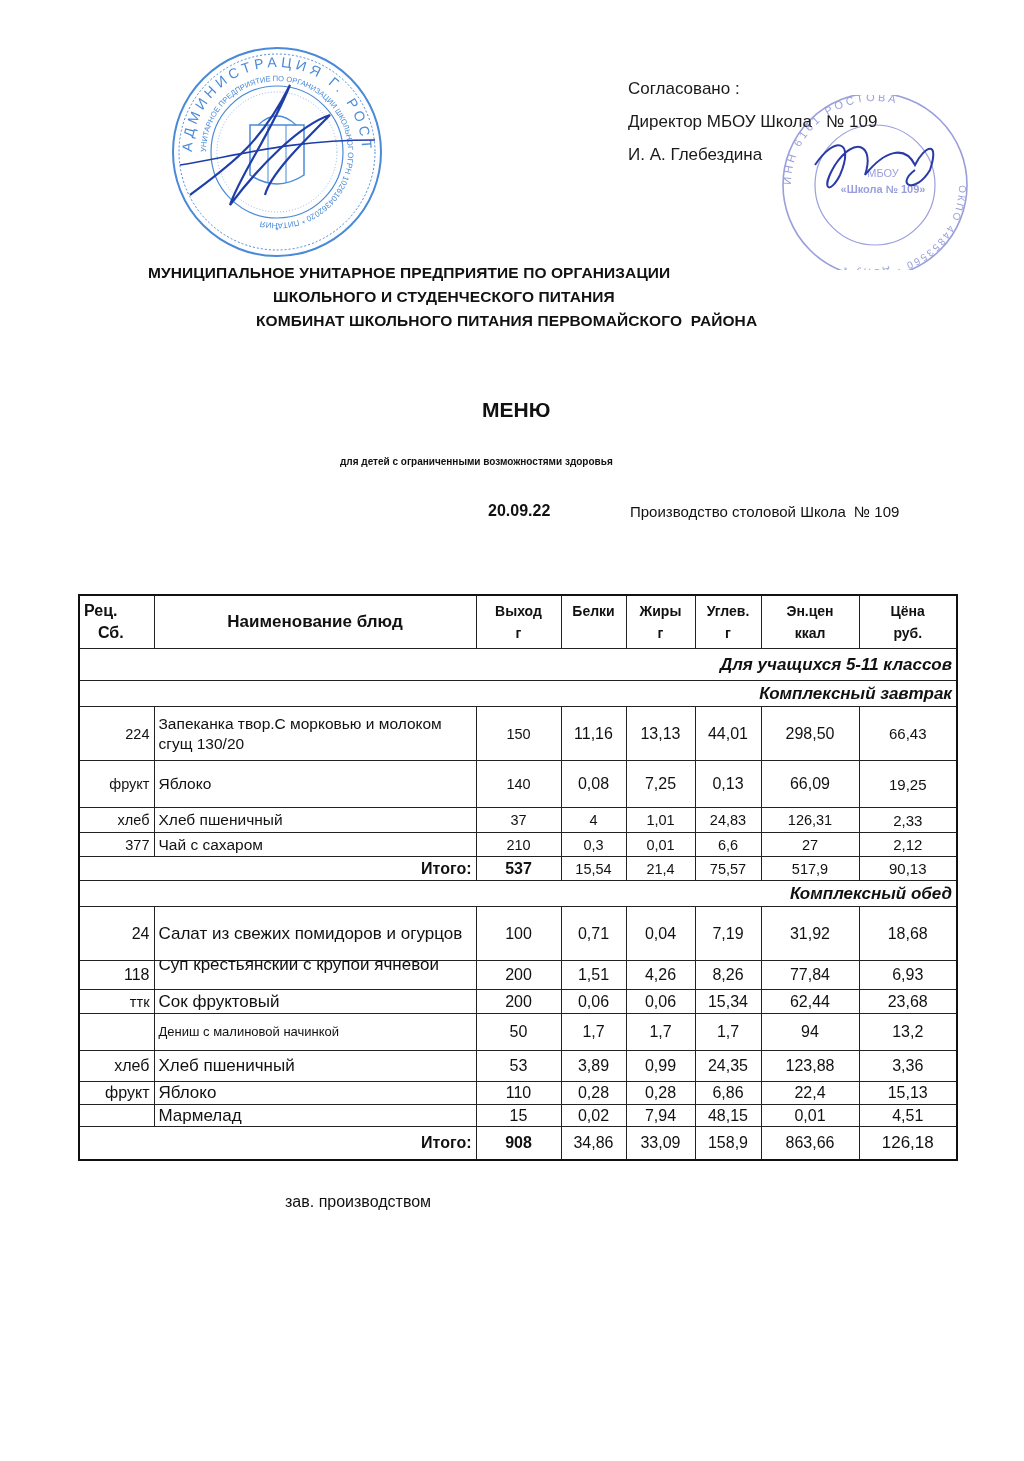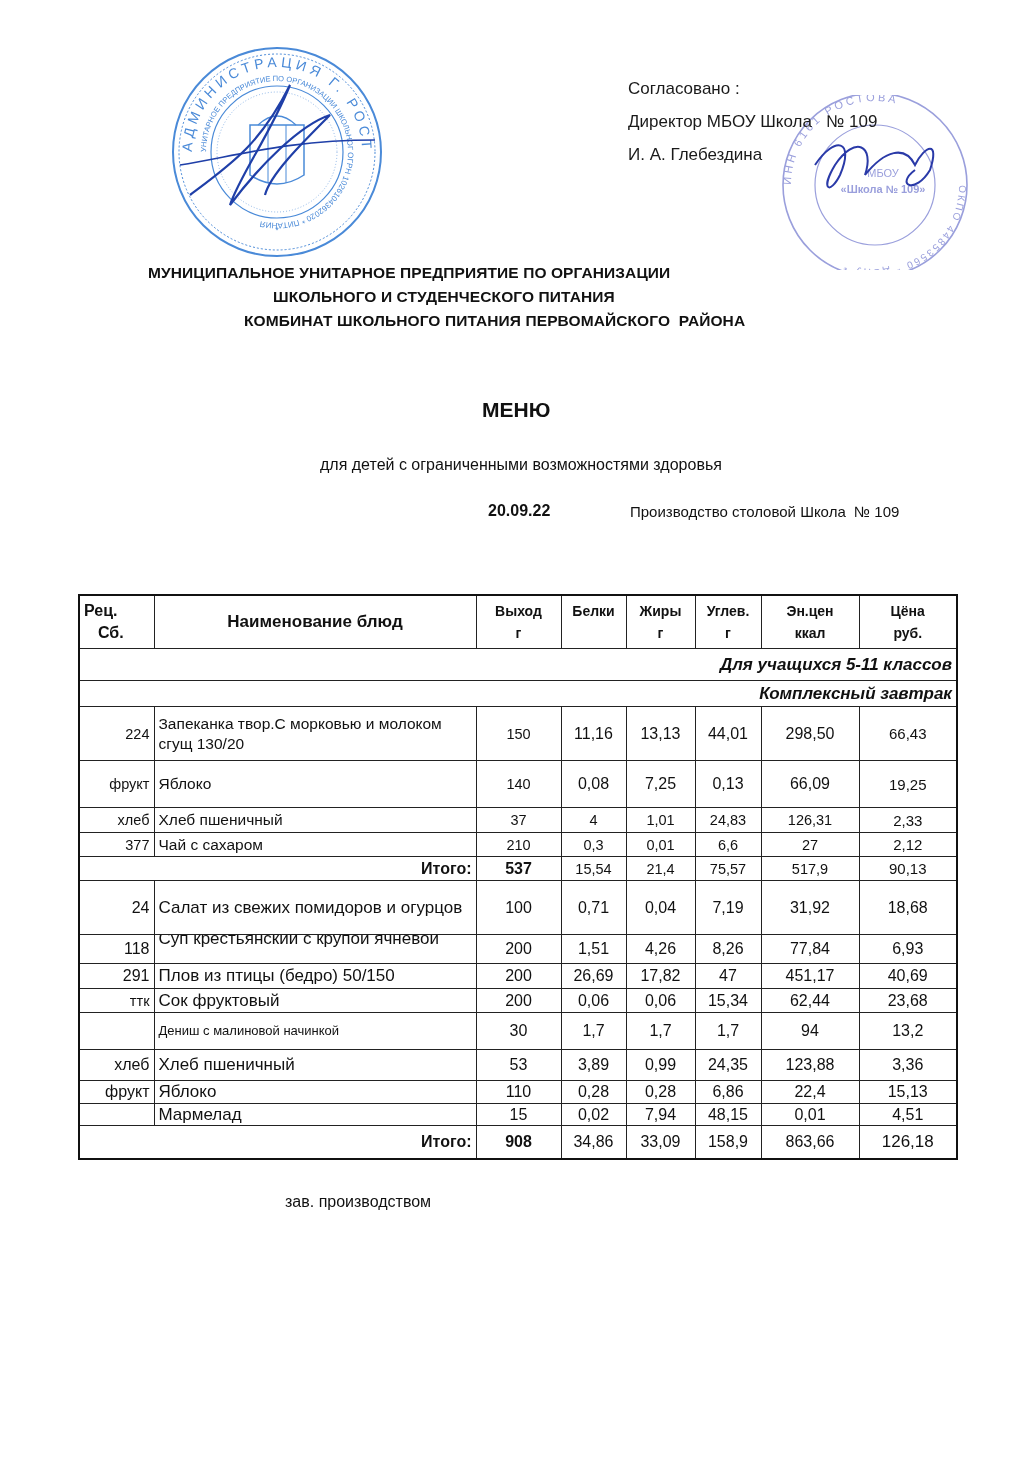--- a/index.html
+++ b/index.html
@@ -10,21 +10,21 @@
   .abs { position:absolute; }
   
   .approve { left:628px; top:72px; font-size:17px; line-height:33px; color:#1a1a1a; }
   .approve div { white-space:pre; }
   
   .stamp-left { left:170px; top:45px; width:215px; height:215px; }
   .stamp-right { left:765px; top:95px; width:210px; height:175px; }
   
   .org { font-weight:bold; font-size:15.5px; line-height:22px; letter-spacing:0.1px; white-space:pre; }
   .title { left:482px; top:398px; font-weight:bold; font-size:21px; }
-  .subtitle { left:320px; top:456px; font-weight:normal; font-size:16px; }
+  .subtitle { left:340px; top:456px; font-weight:bold; font-size:10px; }
   .date { left:488px; top:502px; font-weight:bold; font-size:16px; }
   .prod { left:630px; top:503px; font-size:15px; white-space:pre; }
   .footer { left:247px; top:1193px; font-size:16px;margin-left:38px; }
 
   
   table.menu {
     position:absolute; left:78px; top:594px; width:878px;
     border-collapse:collapse; table-layout:fixed;
     font-family:"Liberation Sans", sans-serif;
   }
@@ -88,21 +88,21 @@
 </svg>
 
 <div class="abs approve">
   <div>Согласовано :</div>
   <div>Директор МБОУ Школа   № 109</div>
   <div>И. А. Глебездина</div>
 </div>
 
 <div class="abs org" style="left:148px; top:262px;">МУНИЦИПАЛЬНОЕ УНИТАРНОЕ ПРЕДПРИЯТИЕ ПО ОРГАНИЗАЦИИ</div>
 <div class="abs org" style="left:273px; top:286px;">ШКОЛЬНОГО И СТУДЕНЧЕСКОГО ПИТАНИЯ</div>
-<div class="abs org" style="left:244px; top:310px;">КОМБИНАТ ШКОЛЬНОГО ПИТАНИЯ ПЕРВОМАЙСКОГО  РАЙОНА</div>
+<div class="abs org" style="left:256px; top:310px;">КОМБИНАТ ШКОЛЬНОГО ПИТАНИЯ ПЕРВОМАЙСКОГО  РАЙОНА</div>
 
 <div class="abs title">МЕНЮ</div>
 <div class="abs subtitle">для детей с ограниченными возможностями здоровья</div>
 <div class="abs date">20.09.22</div>
 <div class="abs prod">Производство столовой Школа  № 109</div>
 
 <table class="menu">
   <colgroup>
     <col style="width:75px">
       <col style="width:322px">
@@ -195,20 +195,23 @@
   <tr class="total" style="height:24px">
     <td colspan="2" class="label">Итого:</td>
     <td class="tout">537</td>
     <td class="vs">15,54</td>
     <td class="vs">21,4</td>
     <td class="vs">75,57</td>
     <td class="vs">517,9</td>
     <td class="price">90,13</td>
   </tr>
 
+  <tr class="sect" style="height:26px">
+    <td colspan="8">Комплексный  обед</td>
+  </tr>
 
   <tr style="height:54px">
     <td class="code" style="font-size:16px">24</td>
     <td class="dish" style="font-size:17px; line-height:22px">Салат из свежих помидоров и огурцов</td>
     <td class="v">100</td>
     <td class="v">0,71</td>
     <td class="v">0,04</td>
     <td class="v">7,19</td>
     <td class="v">31,92</td>
     <td class="price bottom" style="font-size:16px">18,68</td>
@@ -220,44 +223,34 @@
             <span style="width:300px; white-space:normal">Суп крестьянский с крупой ячневой</span>
           </div>
     </td>
     <td class="v">200</td>
     <td class="v">1,51</td>
     <td class="v">4,26</td>
     <td class="v">8,26</td>
     <td class="v">77,84</td>
     <td class="price bottom" style="font-size:16px">6,93</td>
   </tr>
-  <tr style="height:25px">
-    <td class="code" style="font-size:16px">291</td>
-    <td class="dish" style="font-size:17px">Плов из птицы (бедро) 50/150</td>
-    <td class="v">200</td>
-    <td class="v">26,69</td>
-    <td class="v">17,82</td>
-    <td class="v">47</td>
-    <td class="v">451,17</td>
-    <td class="price" style="font-size:16px">40,69</td>
-  </tr>
   <tr style="height:24px">
     <td class="code">ттк</td>
     <td class="dish" style="font-size:17px">Сок фруктовый</td>
     <td class="v">200</td>
     <td class="v">0,06</td>
     <td class="v">0,06</td>
     <td class="v">15,34</td>
     <td class="v">62,44</td>
     <td class="price" style="font-size:16px">23,68</td>
   </tr>
   <tr style="height:37px">
     <td class="code"></td>
     <td class="dish" style="font-size:13px">Дениш с малиновой  начинкой</td>
-    <td class="v">30</td>
+    <td class="v">50</td>
     <td class="v">1,7</td>
     <td class="v">1,7</td>
     <td class="v">1,7</td>
     <td class="v">94</td>
     <td class="price bottom" style="font-size:16px">13,2</td>
   </tr>
   <tr style="height:31px">
     <td class="code" style="font-size:16px">хлеб</td>
     <td class="dish" style="font-size:17px">Хлеб пшеничный</td>
     <td class="v">53</td>

